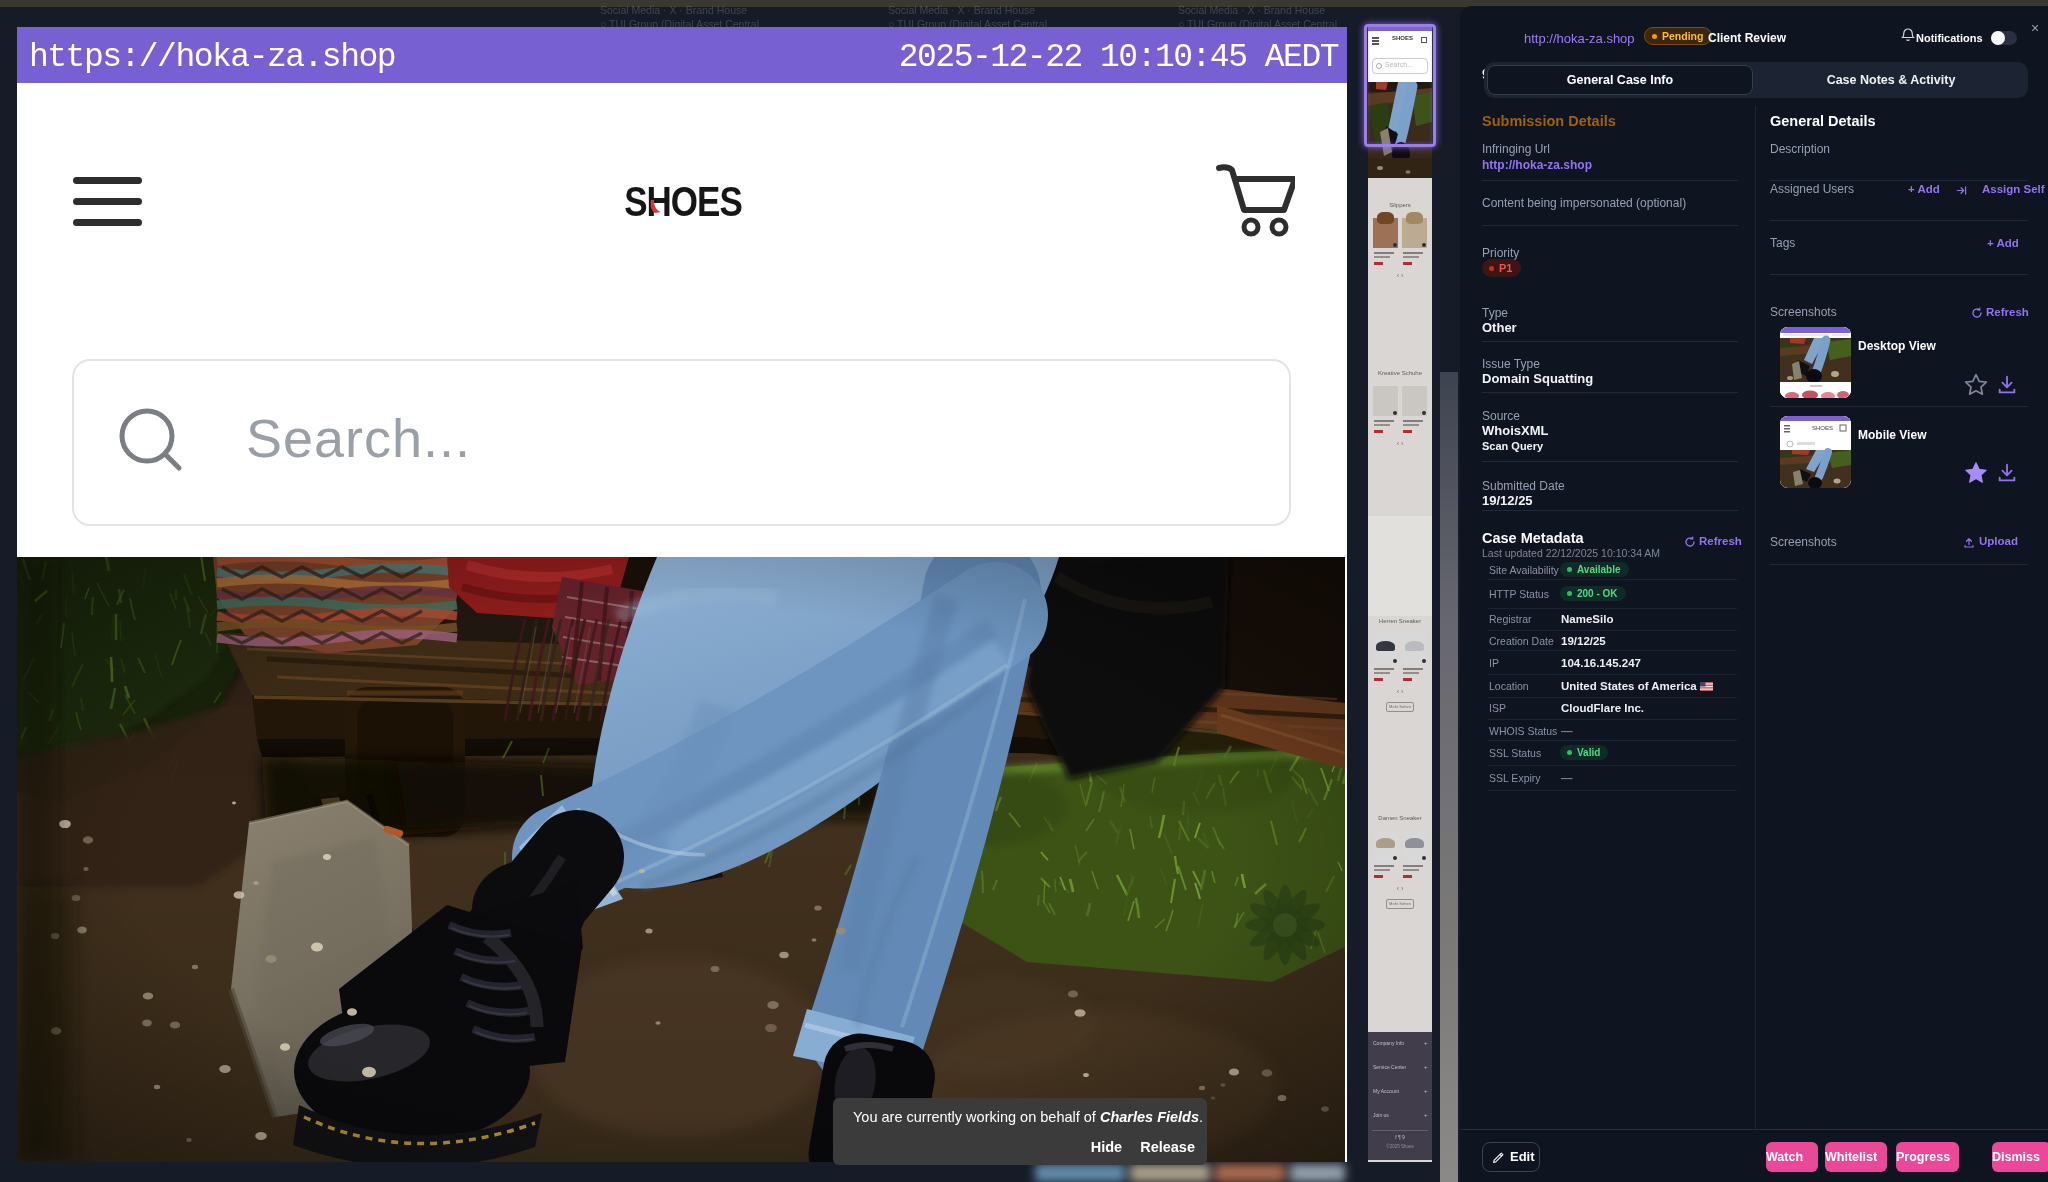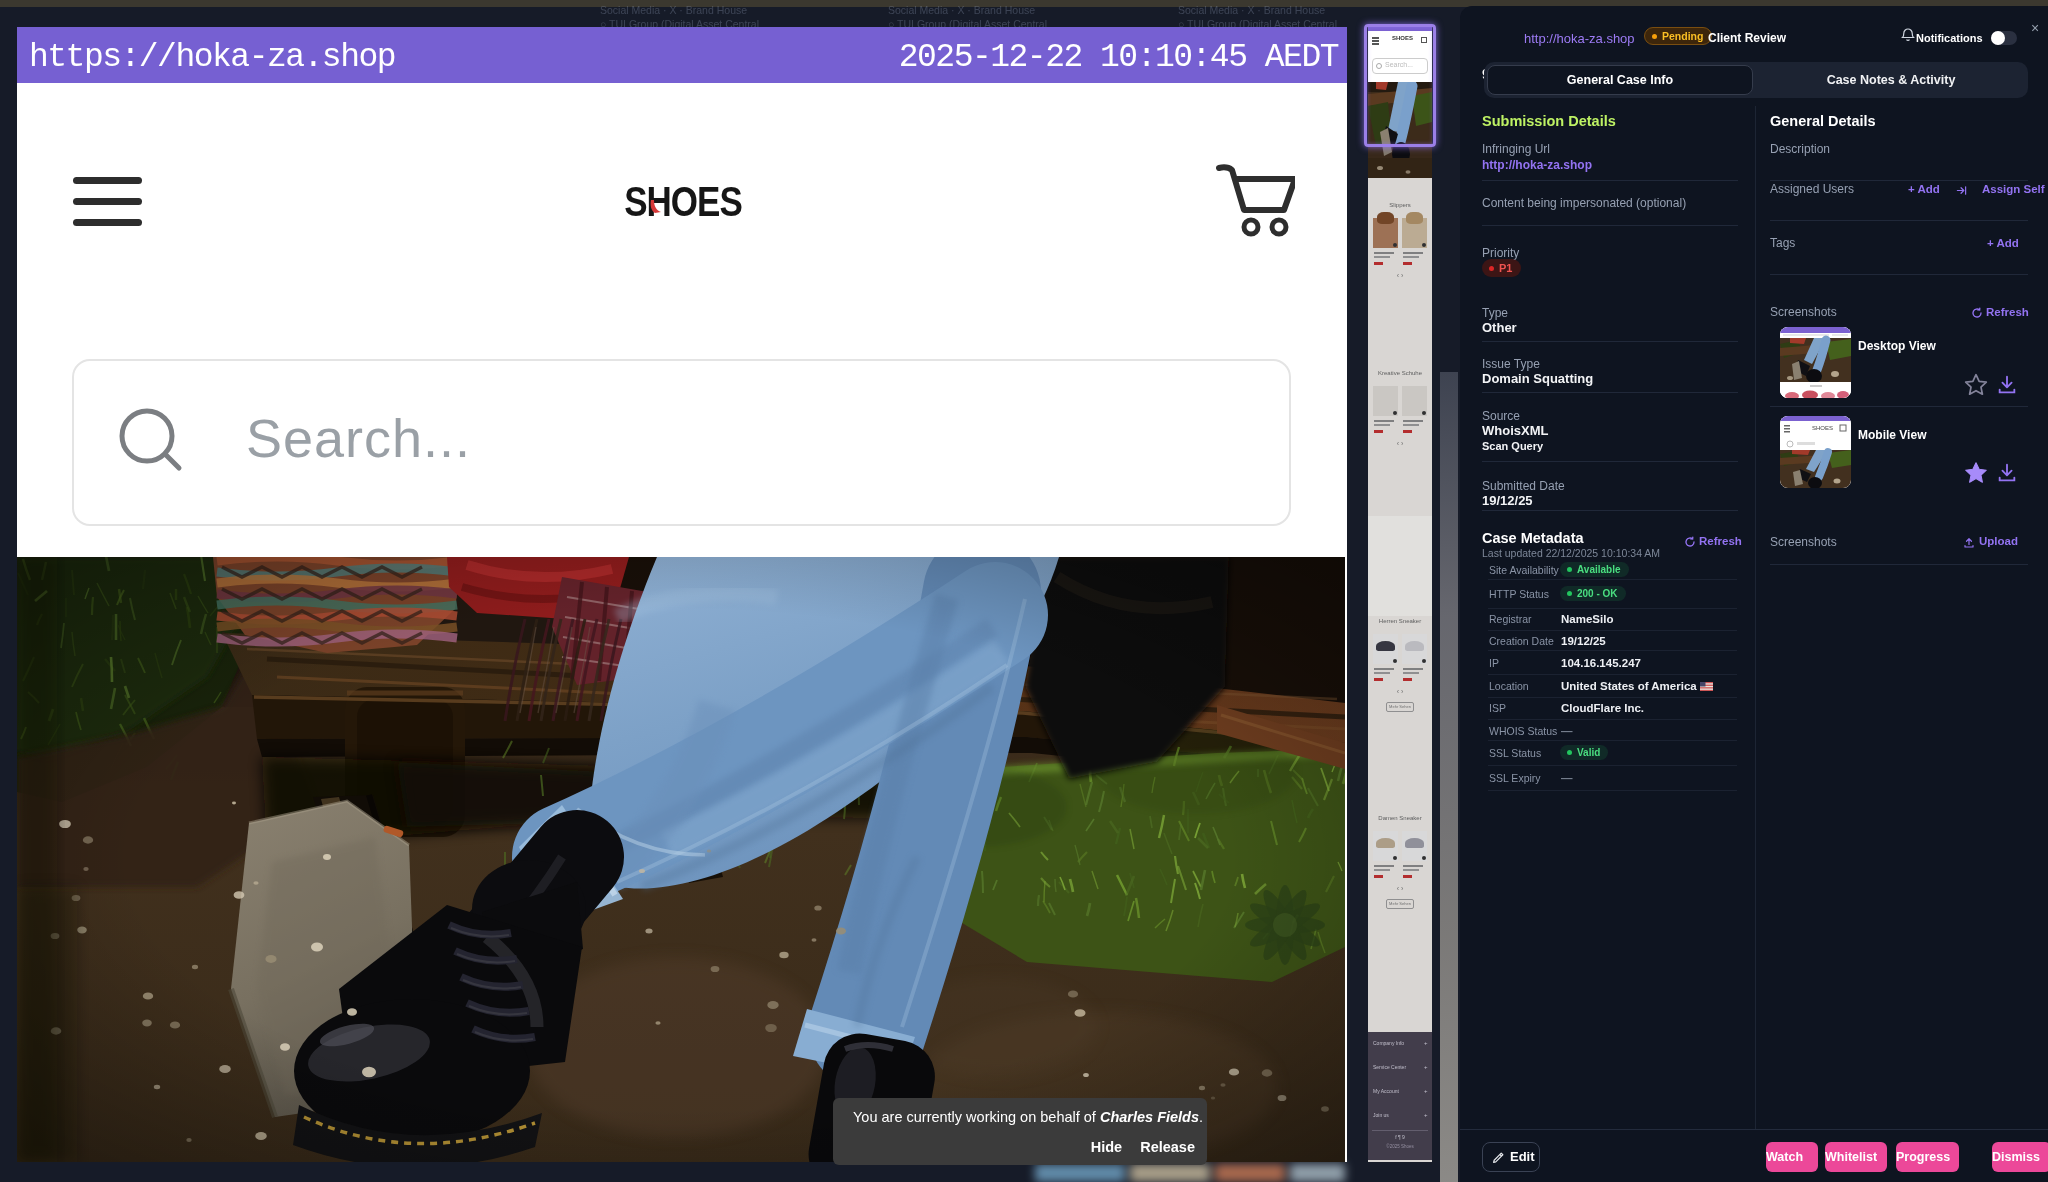--- a/index.html
+++ b/index.html
@@ -676,21 +676,21 @@
       <div class="abs" style="left:0px; top:0px; width:14px; height:14px; border-radius:50%; background:#fff;"></div>
     </div>
 
     <div class="abs" id="tabbar">
       <div id="tab1">General Case Info</div>
       <div id="tab2">Case Notes &amp; Activity</div>
     </div>
 
     <div class="abs" style="left:295px; top:100px; width:1px; height:1023px; background:#1d2534;"></div>
 
-    <div class="abs nw" style="left:22px; top:107px; font-size:14.5px; font-weight:700; color:#bef264;">Submission Details</div>
+    <div class="abs nw" style="left:22px; top:107px; font-size:14.5px; font-weight:700; color:#a16207;">Submission Details</div>
     <div class="abs lbl" style="left:22px; top:136px;">Infringing Url</div>
     <div class="abs purple" style="left:22px; top:152px; font-size:12px;">http://hoka-za.shop</div>
     <div class="hr" style="left:22px; top:174px; width:256px;"></div>
     <div class="abs lbl" style="left:22px; top:190px;">Content being impersonated (optional)</div>
     <div class="hr" style="left:22px; top:219px; width:256px;"></div>
     <div class="abs lbl" style="left:22px; top:240px;">Priority</div>
     <div class="abs pill" style="left:22px; top:253px; background:#3c1515; color:#ef5350; font-size:11px; padding:3px 9px 3px 7px;">
       <span class="dot" style="background:#dc2626; width:5px; height:5px; margin-right:5px;"></span>P1</div>
     <div class="abs lbl" style="left:22px; top:300px;">Type</div>
     <div class="abs val" style="left:22px; top:314px;">Other</div>

